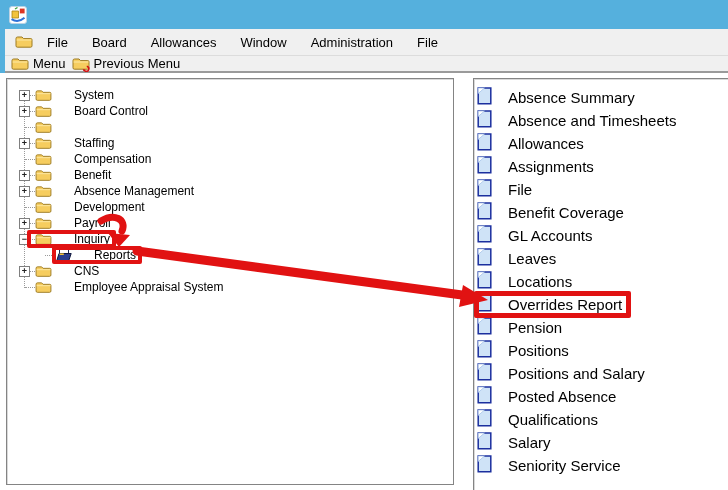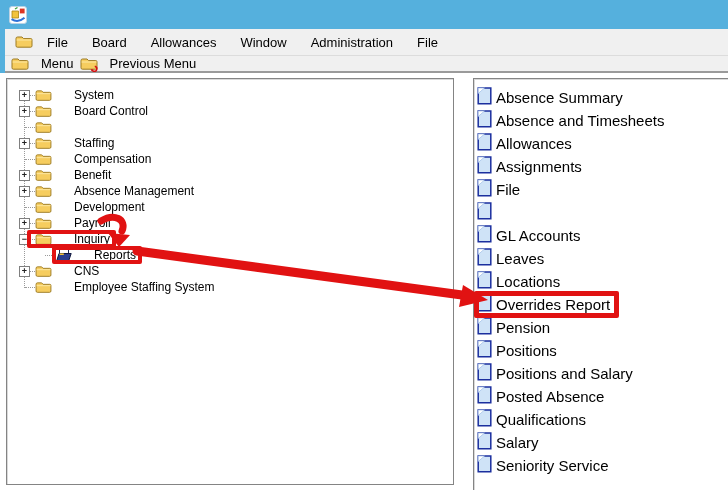--- a/index.html
+++ b/index.html
@@ -16,21 +16,21 @@
   .app-icon{margin-left:9px;width:18px;height:18px;display:inline-flex;}
   .left-border{position:absolute;left:0;top:29px;width:5px;height:461px;background:var(--blue);}
 
   .menubar{position:absolute;left:5px;top:29px;width:723px;height:27px;background:var(--bar-bg);
     display:flex;align-items:center;padding-left:10px;border-bottom:1px solid #dcdcdc;}
   .menubar .bar-folder{display:inline-flex;width:18px;margin-right:2px;}
   .menu-item{padding:0 12px;font-size:13px;color:#000;height:27px;display:flex;align-items:center;cursor:default;}
 
   .toolbar{position:absolute;left:5px;top:56px;width:723px;height:17px;background:var(--bar-bg);
     display:flex;align-items:center;padding-left:3px;border-bottom:2px solid #9a9a9a;}
-  .tool-btn{display:flex;align-items:center;gap:12px;padding:0 3px;font-size:13px;height:17px;}
+  .tool-btn{display:flex;align-items:center;gap:4px;padding:0 3px;font-size:13px;height:17px;}
   .tool-btn .ticon{display:inline-flex;width:18px;height:14px;position:relative;}
 
   
   .content{position:absolute;left:0;top:73px;width:728px;height:417px;background:#fff;}
   .tree-panel{position:absolute;left:6px;top:5px;width:448px;height:407px;background:#fff;
     border:1px solid #848484;box-shadow:inset 1px 1px 0 #d9d9d9;padding:8px 0 0 0;overflow:hidden;}
   .list-panel{position:absolute;left:473px;top:5px;width:260px;height:420px;background:#fff;
     border:1px solid #848484;box-shadow:inset 1px 1px 0 #d9d9d9;padding:7px 0 0 3px;overflow:hidden;}
 
   
@@ -44,21 +44,21 @@
     position:relative;z-index:2;flex:0 0 11px;}
   .expand.hidden{visibility:hidden;}
   .hl-wrap{position:relative;display:inline-flex;align-items:center;gap:20px;}
   .hl-wrap .lbl{padding:0 2px;}
   .icon-folder,.icon-reports{display:inline-flex;flex:0 0 auto;}
   .hl-inquiry::after{content:"";position:absolute;inset:-2px -4px -2px -8px;border:4px solid var(--red);border-radius:2px;pointer-events:none;z-index:5;}
   .hl-reports::after{content:"";position:absolute;inset:-2px -4px;border:4px solid var(--red);border-radius:2px;pointer-events:none;z-index:5;}
 
   
   .list-row{display:flex;align-items:center;height:23px;font-size:15px;white-space:nowrap;}
-  .list-row .hl-wrap{gap:2px;}
+  .list-row .hl-wrap{gap:14px;}
   .hl-overrides::after{content:"";position:absolute;inset:-3px -7px -3px -3px;border:5px solid var(--red);border-radius:2px;pointer-events:none;z-index:5;}
 
   
   .annotations{position:absolute;left:0;top:0;width:728px;height:490px;pointer-events:none;z-index:9;}
   .annotations .stroke{stroke:var(--red);fill:none;}
   .annotations .fill{fill:var(--red);}
 </style>
 </head>
 <body>
 
@@ -290,21 +290,21 @@
   <div class="tree-row lvl0">
     <span class="expand hidden"></span>
     <span class="hl-wrap">
       <span class="icon-folder" style="display: inline-flex;">
         <svg width="17" height="13" viewBox="0 0 18 14">
           <path d="M1 3.6 Q1 2 2.6 2 H7 L8.6 3.6 H15.8 Q17 3.6 17 4.8 V10.8 Q17 12.2 15.6 12.2 H2.4 Q1 12.2 1 10.8 Z" fill="#f6cd5f" stroke="#9c7a23"></path>
           <path d="M1.6 5 H16.4" stroke="#fbe49a" stroke-width="1.2"></path>
         </svg>
       </span>
 
-      <span class="lbl">Employee Staffing System</span>
+      <span class="lbl">Employee Appraisal System</span>
     </span>
   </div>
 </div>
     </div>
     <div class="list-panel">
       <div id="list-rows">
   <div class="list-row">
     <span class="hl-wrap">
       <span class="doc-icon">
         <svg width="15" height="18" viewBox="0 0 15 18">
@@ -365,20 +365,21 @@
   </div>
 
   <div class="list-row">
     <span class="hl-wrap">
       <span class="doc-icon">
         <svg width="15" height="18" viewBox="0 0 15 18">
           <polygon points="1.2,1 13.8,1 13.8,16.8 1.2,16.8" fill="#cfe3f7" stroke="#1b2f9e" stroke-width="1.5"></polygon>
           <polygon points="1.2,1 7.5,1 1.2,6.5" fill="#ffffff" stroke="#9dbde6" stroke-width="0.7"></polygon>
         </svg>
       </span>
+      <span class="lbl">Benefit Coverage</span>
     </span>
   </div>
 
   <div class="list-row">
     <span class="hl-wrap">
       <span class="doc-icon">
         <svg width="15" height="18" viewBox="0 0 15 18">
           <polygon points="1.2,1 13.8,1 13.8,16.8 1.2,16.8" fill="#cfe3f7" stroke="#1b2f9e" stroke-width="1.5"></polygon>
           <polygon points="1.2,1 7.5,1 1.2,6.5" fill="#ffffff" stroke="#9dbde6" stroke-width="0.7"></polygon>
         </svg>

